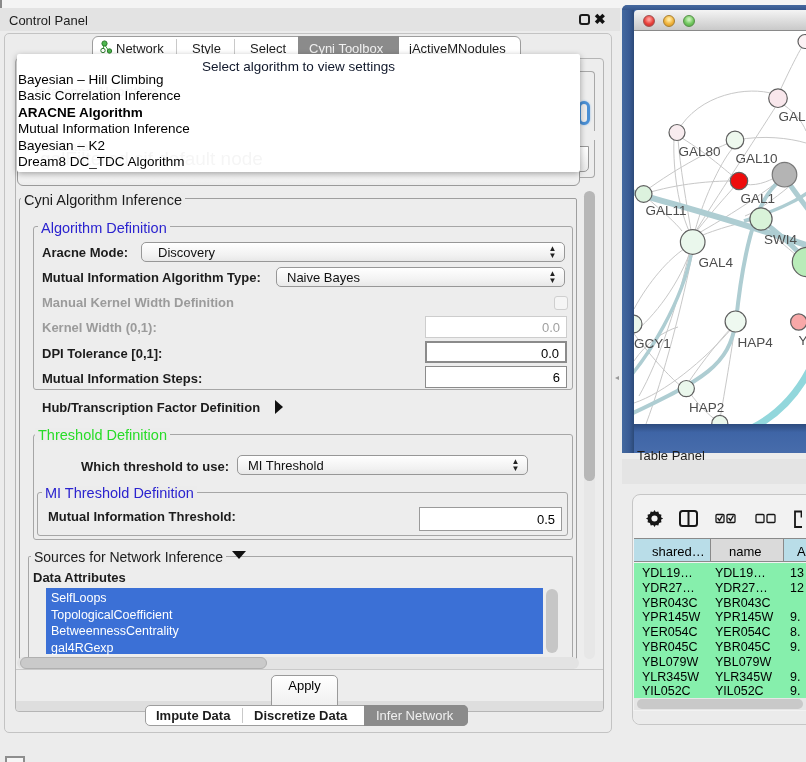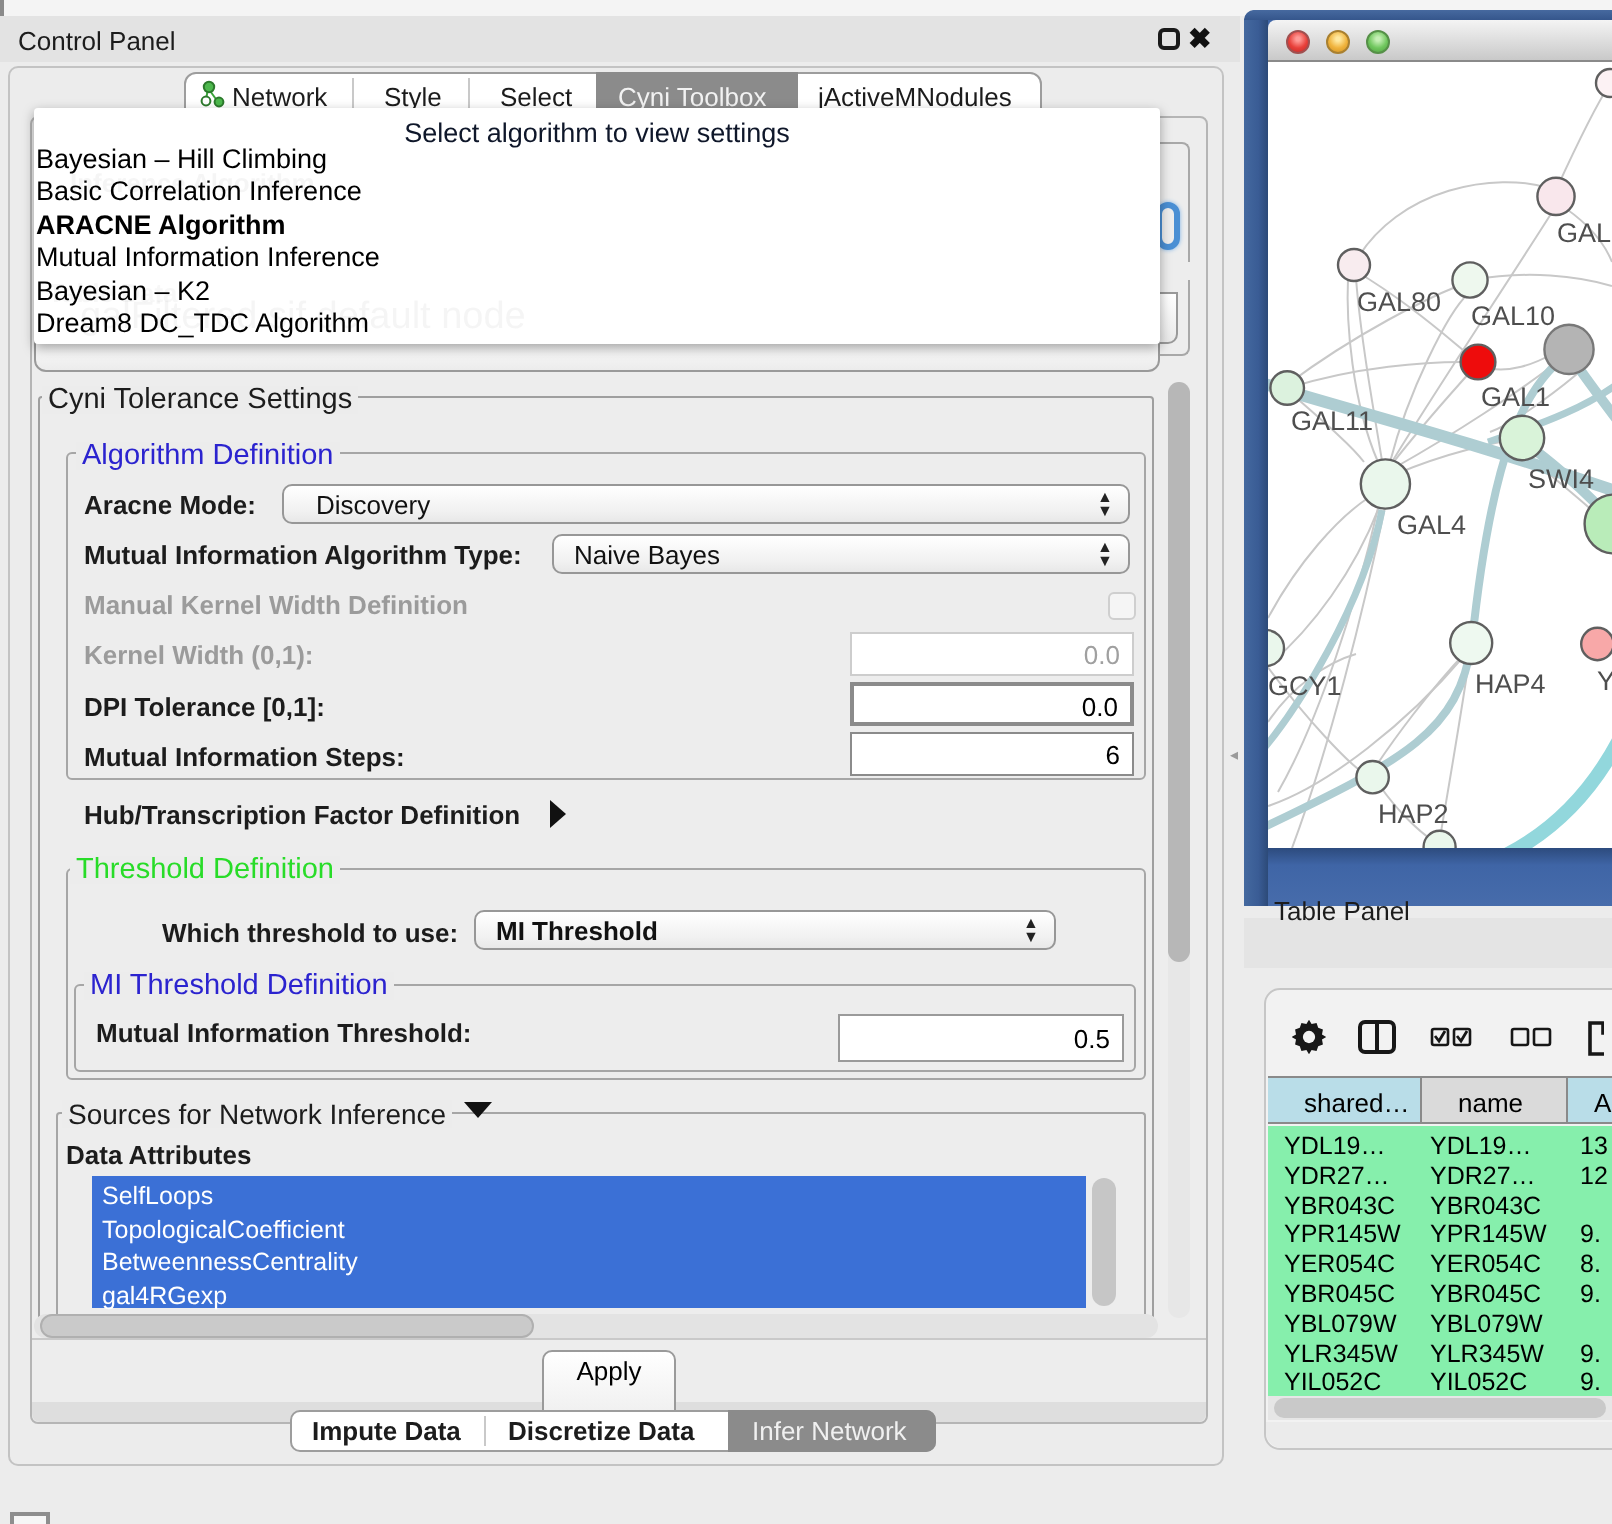--- a/index.html
+++ b/index.html
@@ -49,21 +49,21 @@
 <div class="abs lbl" style="left:409px;top:41px;font-weight:500;">jActiveMNodules</div>
 
 <div class="abs" style="left:574px;top:71px;width:21px;height:60px;border:1px solid #a8a8a8;border-radius:4px 4px 0 0;border-bottom:none;border-left:none;"></div>
 <div class="abs" style="left:578px;top:101px;width:12px;height:24px;border:3px solid #4a8fd4;border-radius:6px;box-shadow:0 0 2px #7fb4e8;background:#ededed;"></div>
 <div class="abs" style="left:574px;top:140px;width:21px;height:38px;border:1px solid #a8a8a8;border-radius:0 0 4px 4px;border-top:none;border-left:none;"></div>
 <div class="abs" style="left:570px;top:146px;width:19px;height:26px;border:1px solid #999;border-radius:0 0 5px 0;background:linear-gradient(#fff,#e9e9e9);"></div>
 
 <div class="abs" style="left:17px;top:168px;width:563px;height:18px;border:1px solid #9a9a9a;border-radius:0 0 6px 6px;background:linear-gradient(#fdfdfd,#ececec);"></div>
 
 <div class="grp" style="left:19px;top:198px;width:558px;height:470px;border-radius:2px;border-color:#9f9f9f;"></div>
-<div class="grptitle" style="left:21px;top:193px;color:#1c1c1c;">Cyni Tolerance Settings</div>
+<div class="grptitle" style="left:21px;top:193px;color:#1c1c1c;">Cyni Algorithm Inference</div>
 
 <div class="grp" style="left:33px;top:226px;width:540px;height:164px;"></div>
 <div class="grptitle" style="left:38px;top:221px;color:#2b23cf;">Algorithm Definition</div>
 
 <div class="abs lbl bold" style="left:42px;top:245px;">Aracne Mode:</div>
 <div class="combo" style="left:141px;top:242px;width:424px;height:20px;">
   <span class="ctext" style="left:16px;">Discovery</span>
   <span class="stepper">▲<br>▼</span>
 </div>
 <div class="abs lbl bold" style="left:42px;top:270px;">Mutual Information Algorithm Type:</div>
@@ -79,21 +79,21 @@
 <div class="field" style="left:425px;top:341px;width:142px;height:22px;border:2px solid #8b8b8b;color:#000;">0.0</div>
 <div class="abs lbl bold" style="left:42px;top:371px;">Mutual Information Steps:</div>
 <div class="field" style="left:425px;top:366px;width:142px;height:22px;border:1px solid #8b8b8b;color:#000;">6</div>
 
 <div class="abs lbl bold" style="left:42px;top:400px;">Hub/Transcription Factor Definition</div>
 <div class="abs" style="left:275px;top:400px;width:0;height:0;border-left:8px solid #111;border-top:7px solid transparent;border-bottom:7px solid transparent;"></div>
 
 <div class="grp" style="left:33px;top:434px;width:540px;height:106px;"></div>
 <div class="grptitle" style="left:35px;top:428px;color:#28dc28;">Threshold Definition</div>
 <div class="abs lbl bold" style="left:81px;top:459px;">Which threshold to use:</div>
-<div class="combo" style="left:237px;top:455px;width:291px;height:20px;font-weight:bold;">
+<div class="combo" style="left:237px;top:455px;width:291px;height:20px;">
   <span class="ctext">MI Threshold</span>
   <span class="stepper">▲<br>▼</span>
 </div>
 
 <div class="grp" style="left:37px;top:492px;width:531px;height:44px;"></div>
 <div class="grptitle" style="left:42px;top:486px;color:#2b23cf;">MI Threshold Definition</div>
 <div class="abs lbl bold" style="left:48px;top:509px;">Mutual Information Threshold:</div>
 <div class="field" style="left:419px;top:507px;width:143px;height:24px;border:1px solid #9a9a9a;color:#000;padding-top:4px;">0.5</div>
 
 <div class="grp" style="left:28px;top:556px;width:545px;height:112px;border-bottom:none;border-radius:2px 2px 0 0;"></div>

